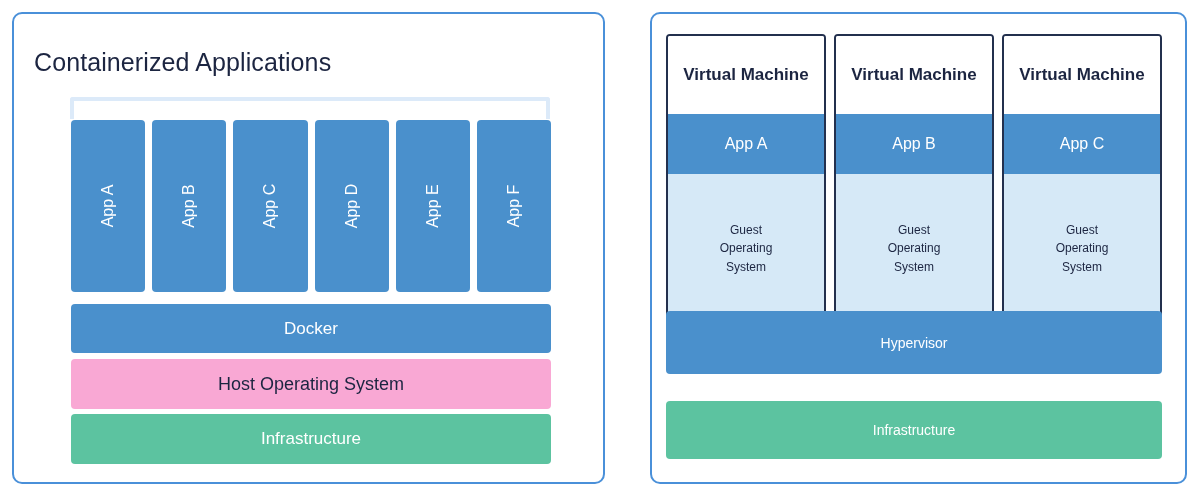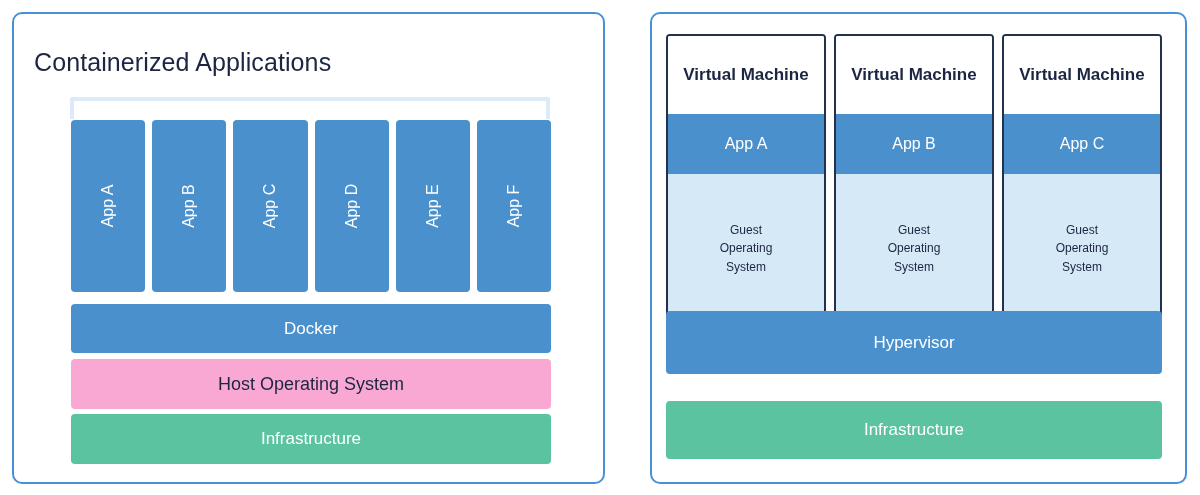--- a/index.html
+++ b/index.html
@@ -151,21 +151,21 @@
   }
 
   .vm-stack-row {
     position: absolute;
     left: 14px;
     width: 496px;
     border-radius: 4px;
     display: flex;
     align-items: center;
     justify-content: center;
-    font-size: 17px;
+    font-size: 14px;
     box-sizing: border-box;
   }
   .row-hyper { top: 297px; height: 63px; background: #4a90cc; color: #ffffff; }
   .row-infra2 { top: 387px; height: 58px; background: #5cc3a0; color: #ffffff; }
 </style>
 </head>
 <body>
 
 <div class="canvas">
 

